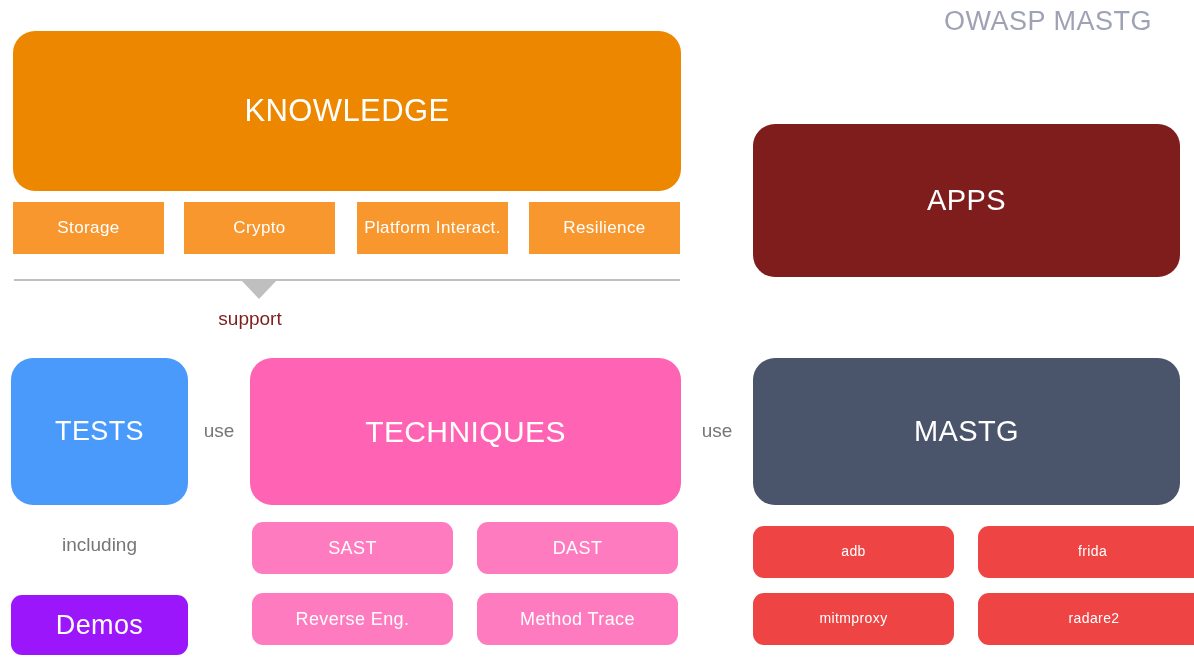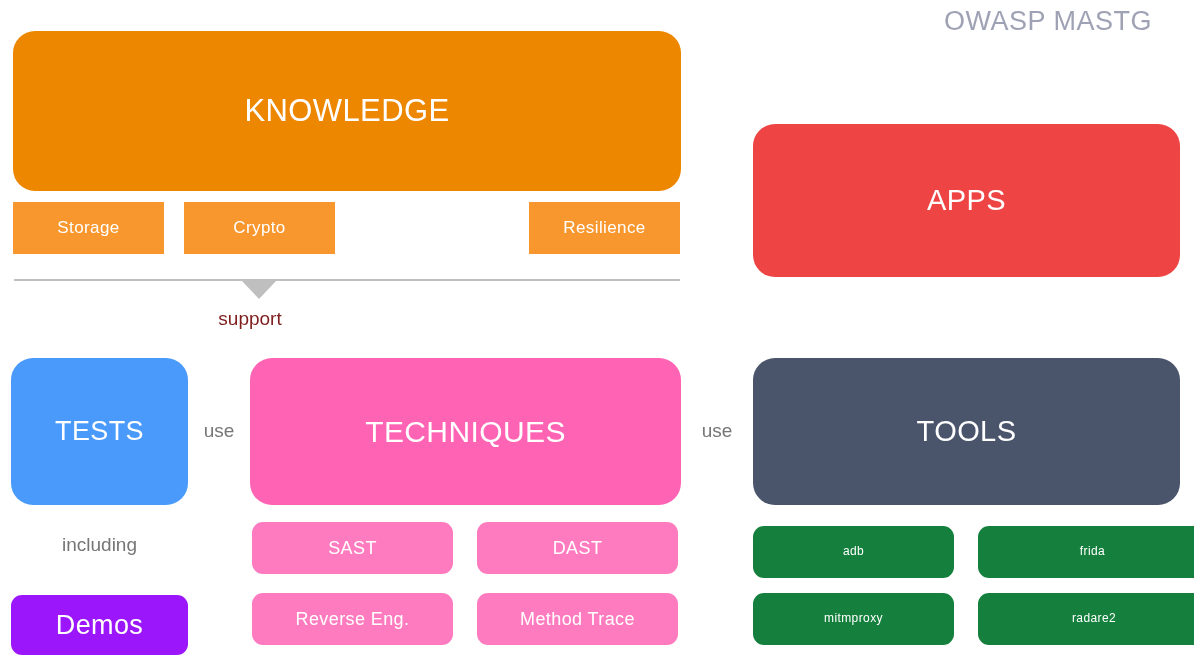--- a/index.html
+++ b/index.html
@@ -84,21 +84,21 @@
     font-size: 30px;
   }
   #tools-box {
     left: 753px; top: 358px; width: 427px; height: 147px;
     background: #4a556b;
     border-radius: 22px;
     font-size: 29px;
   }
   #apps-box {
     left: 753px; top: 124px; width: 427px; height: 153px;
-    background: #ef4444;
+    background: #7f1d1d;
     border-radius: 22px;
     font-size: 29px;
   }
   .edge-label {
     position: absolute;
     font-size: 19px;
     color: #767676;
     text-align: center;
   }
   #use-label-left   { left: 188px; top: 420px; width: 62px; }
@@ -117,60 +117,61 @@
     border-radius: 11px;
     height: 52px;
     font-size: 18px;
   }
   #tech-sub-0 { left: 252px; width: 201px; top: 522px; }
   #tech-sub-1 { left: 477px; width: 201px; top: 522px; }
   #tech-sub-2 { left: 252px; width: 201px; top: 593px; }
   #tech-sub-3 { left: 477px; width: 201px; top: 593px; }
 
   .tool-sub {
-    background: #15803d;
+    background: #ef4444;
     border-radius: 11px;
     height: 52px;
-    font-size: 12px;
+    font-size: 14px;
   }
   #tool-sub-0 { left: 753px; width: 201px; top: 526px; }
   #tool-sub-1 { left: 978px; width: 229px; top: 526px; }
   #tool-sub-2 { left: 753px; width: 201px; top: 593px; }
   #tool-sub-3 { left: 978px; width: 232px; top: 593px; }
 </style>
 </head>
 <body>
 
 <div id="stage">
 
   <div id="doc-title">OWASP MASTG</div>
 
   <div class="box" id="knowledge-box">KNOWLEDGE</div>
 
   <div class="box knowledge-sub" id="know-sub-0">Storage</div>
   <div class="box knowledge-sub" id="know-sub-1">Crypto</div>
+  <div class="box knowledge-sub" id="know-sub-2">Platform Interact.</div>
   <div class="box knowledge-sub" id="know-sub-3">Resilience</div>
 
   <svg id="support-connector" viewBox="0 0 666 22" preserveAspectRatio="none">
     <line x1="0" y1="3" x2="666" y2="3" stroke="#bfbfbf" stroke-width="2.2"></line>
     <polygon points="227,3 263,3 245,22" fill="#bfbfbf"></polygon>
   </svg>
   <div id="support-label">support</div>
 
   <div class="box" id="apps-box">APPS</div>
 
   <div class="box" id="tests-box">TESTS</div>
 
   <div class="edge-label" id="use-label-left">use</div>
 
   <div class="box" id="techniques-box">TECHNIQUES</div>
 
   <div class="edge-label" id="use-label-right">use</div>
 
-  <div class="box" id="tools-box">TOOLS</div>
+  <div class="box" id="tools-box">MASTG</div>
 
   <div class="edge-label" id="including-label">including</div>
 
   <div class="box" id="demos-box">Demos</div>
 
   <div class="box technique-sub" id="tech-sub-0">SAST</div>
   <div class="box technique-sub" id="tech-sub-1">DAST</div>
   <div class="box technique-sub" id="tech-sub-2">Reverse Eng.</div>
   <div class="box technique-sub" id="tech-sub-3">Method Trace</div>
 

